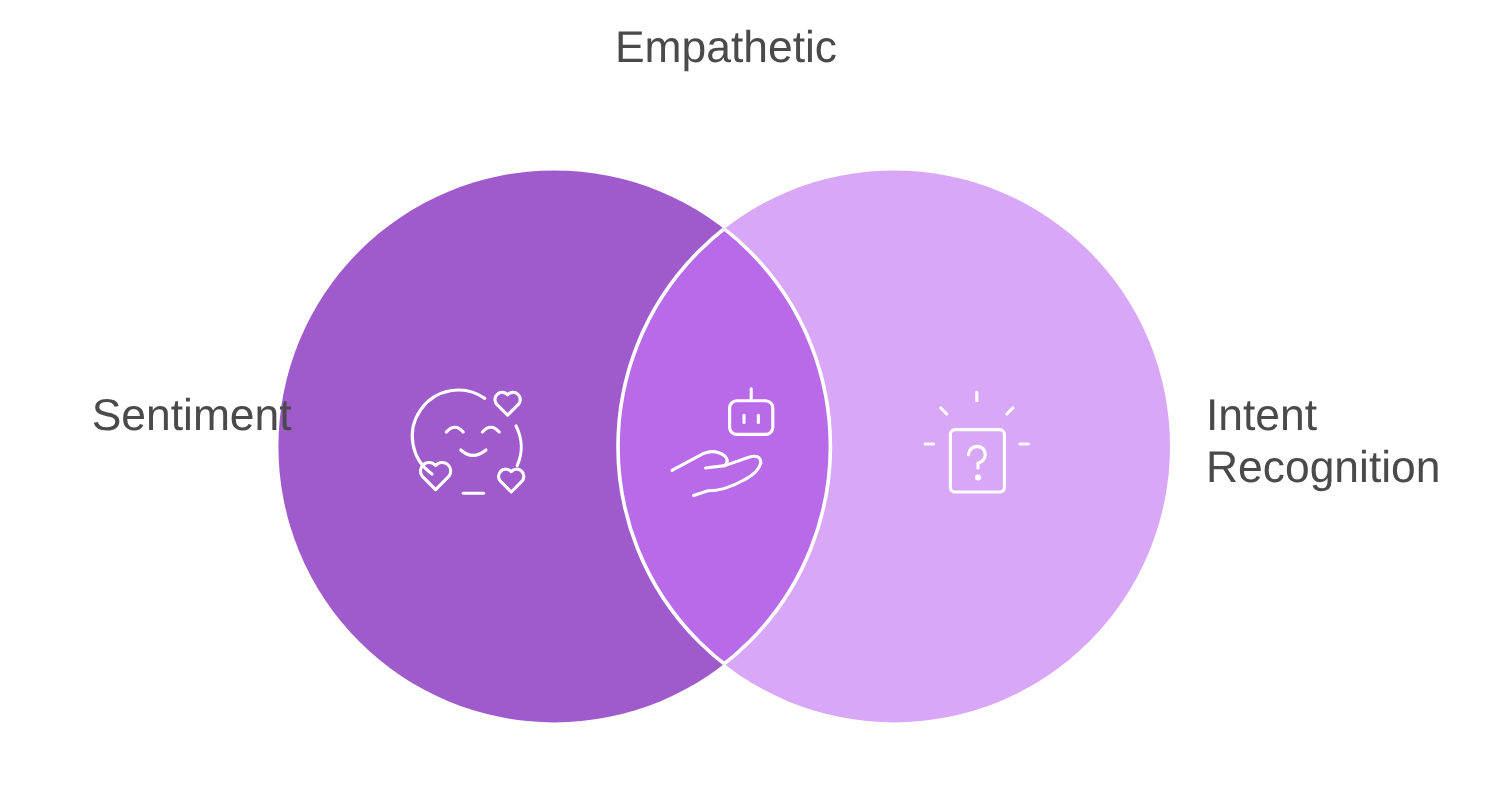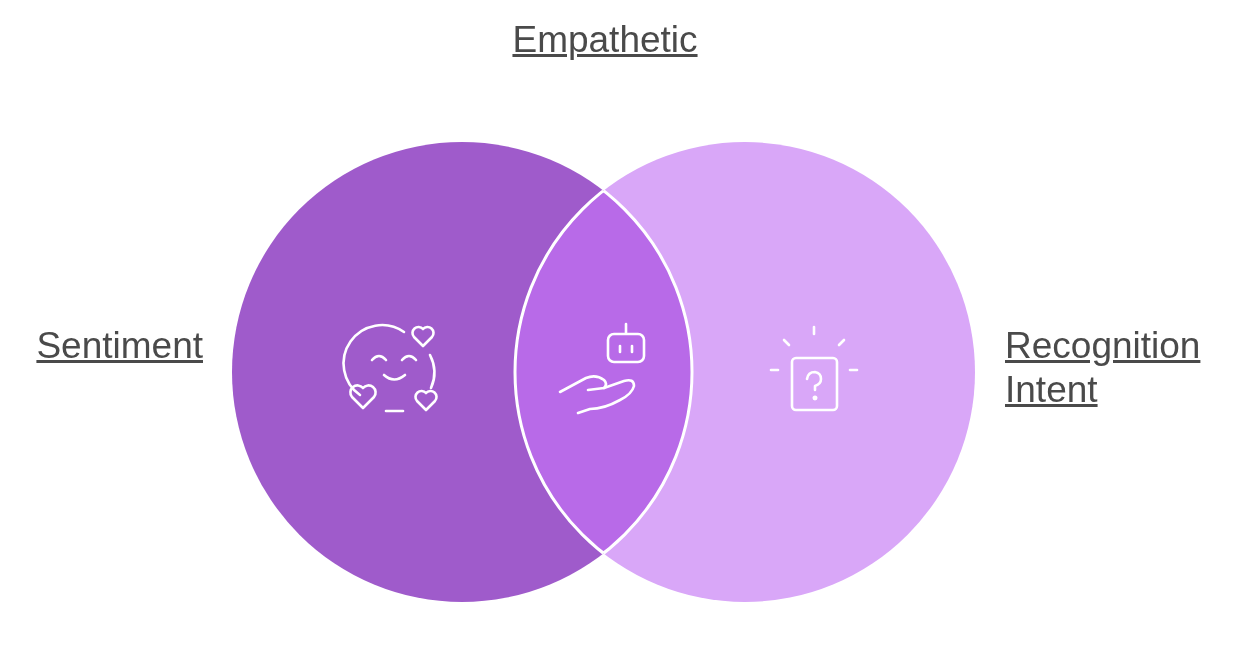--- a/index.html
+++ b/index.html
@@ -1,22 +1,22 @@
 <!DOCTYPE html>
 <html><head>
 <meta charset="utf-8">
 <style>
   html, body { margin: 0; padding: 0; background: #ffffff; }
   body { width: 1244px; height: 656px; position: relative; overflow: hidden;
          font-family: "Liberation Sans", "DejaVu Sans", sans-serif; }
   #venn { position: absolute; left: 0; top: 0; }
   .label { position: absolute; color: #4a4a4a; font-size: 37px; line-height: 44px; }
-  .label span { display: block; text-decoration: underline; }
+  .label span { display: block; }
   #label-top { left: 440px; top: 18px; width: 330px; text-align: center; }
-  #label-left { left: 0px; top: 324px; width: 203px; text-align: right; }
+  #label-left { left: 0px; top: 324px; width: 203px; text-align: right; padding-left: 40px; }
   #label-right { left: 1005px; top: 324px; width: 239px; text-align: left; }
 </style>
 </head>
 <body>
 
 <svg id="venn" width="1244" height="656" viewBox="0 0 1244 656">
   <defs>
     <clipPath id="clip-left">
         <circle cx="462" cy="372" r="230"></circle>
       </clipPath>
@@ -70,15 +70,15 @@
   </g>
 </svg>
 
 <div class="label" id="label-top">
   <span>Empathetic</span>
 </div>
 <div class="label" id="label-left">
   <span>Sentiment</span>
 </div>
 <div class="label" id="label-right">
+  <span>Intent</span>
   <span>Recognition</span>
-  <span>Intent</span>
 </div>
 
 </body></html>

